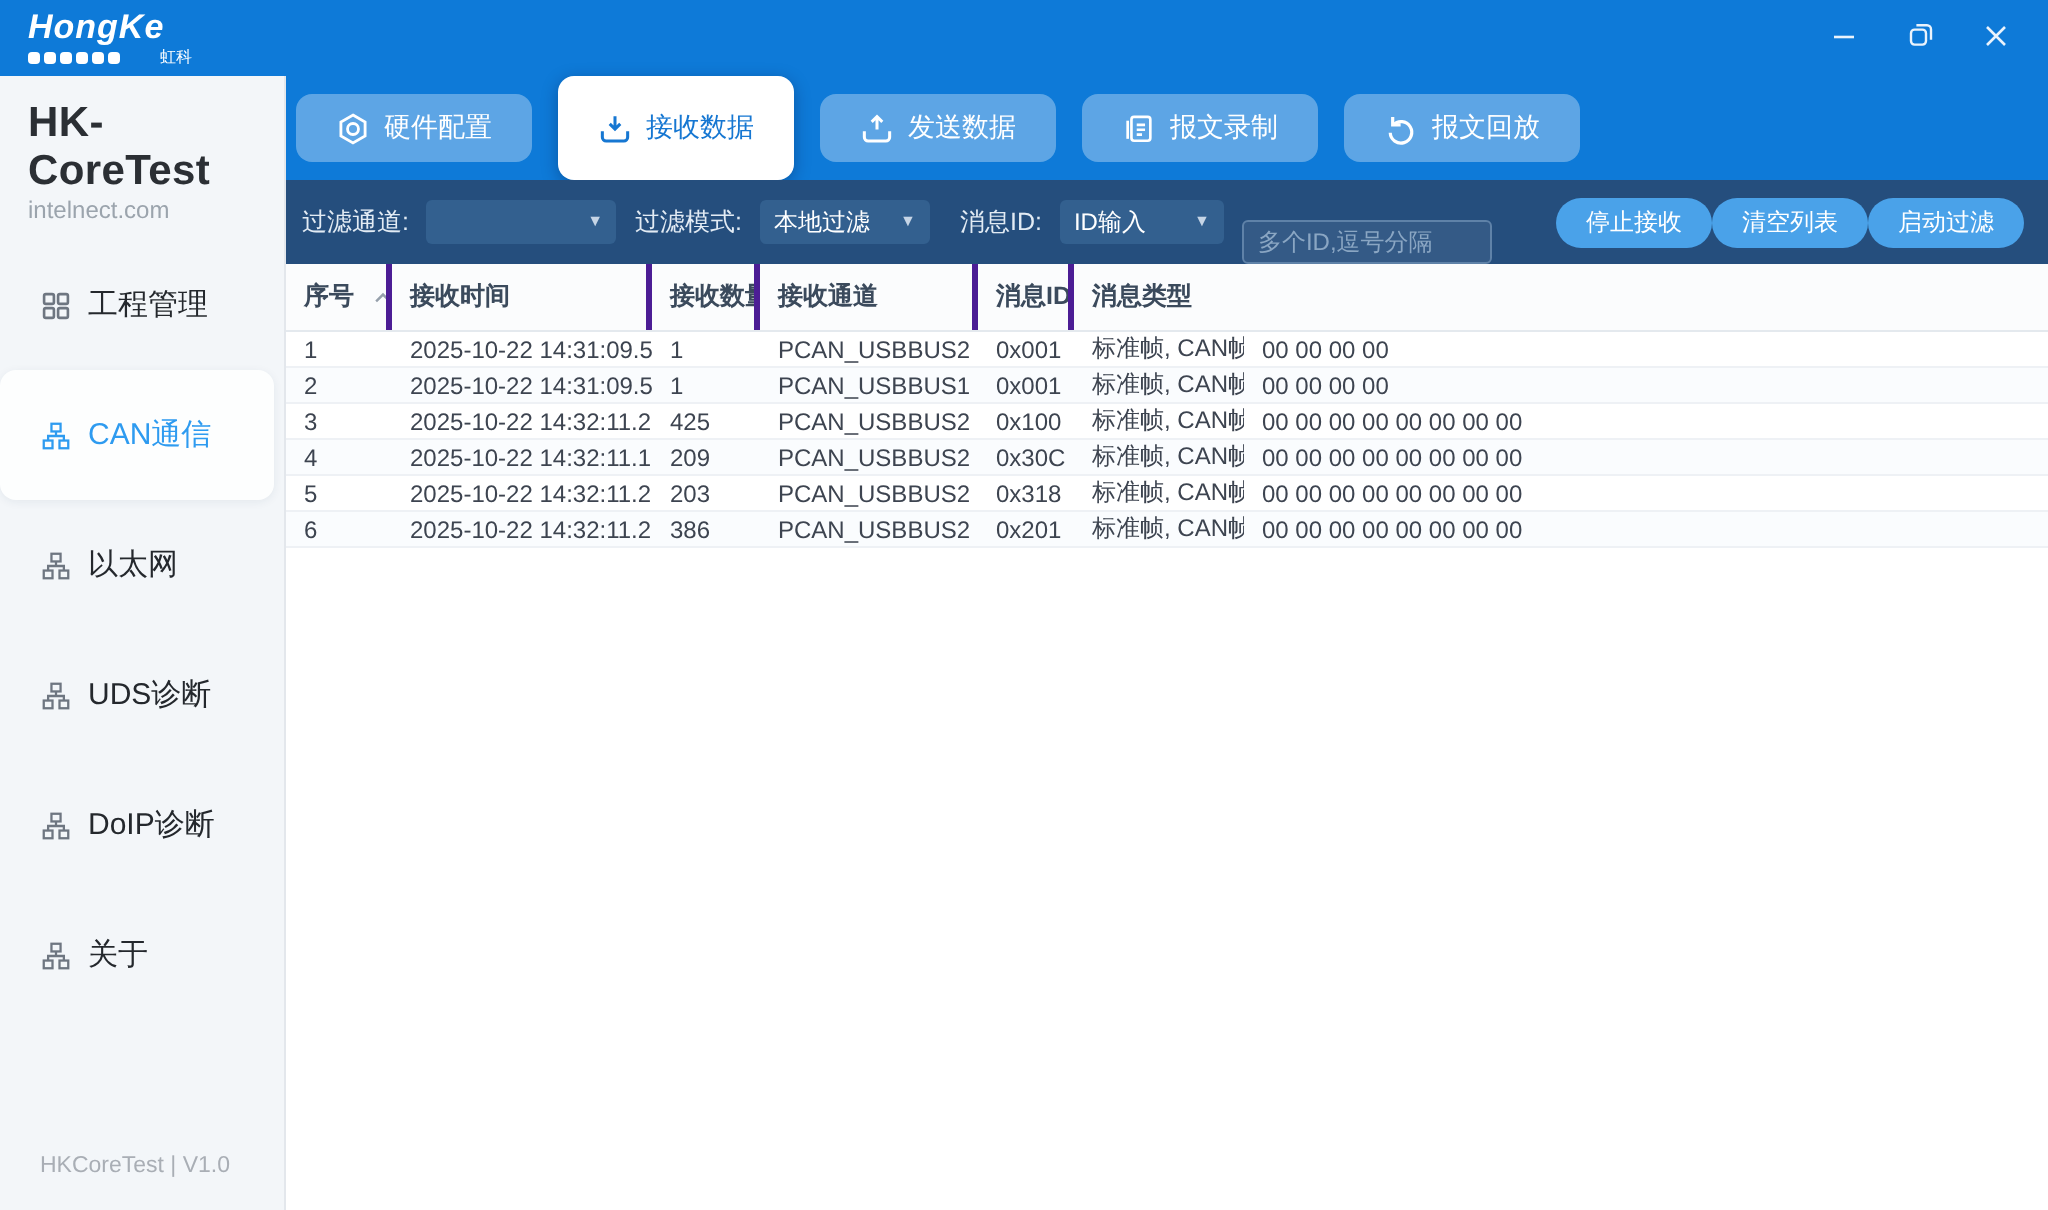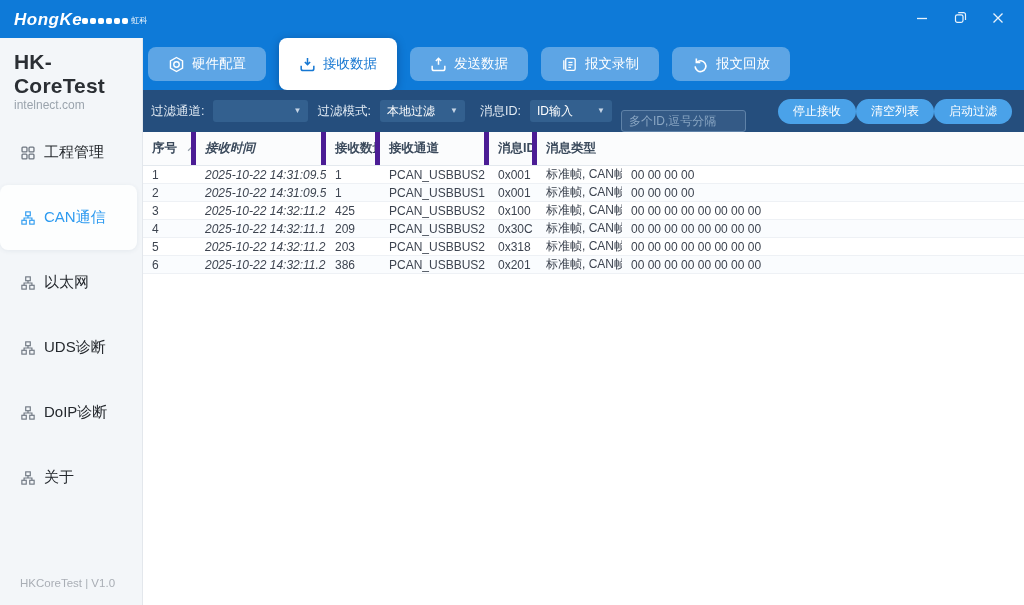--- a/index.html
+++ b/index.html
@@ -3,23 +3,23 @@
 <meta charset="utf-8">
 <style>
   * { box-sizing: border-box; margin: 0; padding: 0; }
   html,body { width:1024px; height:605px; overflow:hidden;
     font-family:"Liberation Sans","DejaVu Sans",sans-serif; }
   .window { width:1024px; height:605px; display:flex; flex-direction:column; background:#fff; }
 
   
   .titlebar { flex:0 0 38px; background:#0e7ad8; display:flex; align-items:center;
     justify-content:space-between; padding:0 12px 0 14px; }
-  .logo { display:flex; flex-direction:row; line-height:1; }
+  .logo { display:flex; flex-direction:column; line-height:1; }
   .logo-text { color:#fff; font-size:17px; font-weight:bold; font-style:italic; letter-spacing:.5px; }
-  .logo-sub { display:flex; align-items:center; gap:3px; margin-top:3px; }
+  .logo-sub { display:flex; align-items:center; gap:20px; margin-top:3px; }
   .logo-dots { display:flex; gap:2px; }
   .logo-dots i { width:6px; height:6px; background:#fff; border-radius:2px; display:block; }
   .logo-cn { color:#fff; font-size:8px; }
   .win-controls { display:flex; align-items:center; gap:10px; }
   .win-btn { width:28px; height:26px; display:flex; align-items:center; justify-content:center;
     background:transparent; border:none; cursor:pointer; color:#eaf3fc; }
 
   
   .app-body { flex:1; display:flex; min-height:0; }
 
@@ -66,23 +66,23 @@
   .pill-group { margin-left:auto; display:flex; gap:0; }
   .pill-btn { height:25px; border:none; border-radius:13px; background:#4aa2e9; color:#fff;
     font-size:12px; padding:0 15px; cursor:pointer; font-family:inherit; white-space:nowrap; }
 
   
   .table-wrap { flex:1; background:#fff; display:flex; flex-direction:column; overflow:hidden; }
   .t-header { display:flex; flex:0 0 34px; align-items:center; background:#fbfcfd;
     border-bottom:1px solid #e4e9ee; font-size:12.5px; color:#3b4a5c; font-weight:600; }
   .t-cell { padding-left:9px; display:flex; align-items:center; height:100%;
     white-space:nowrap; overflow:hidden; }
-  .t-header .t-cell { border-right:5px solid #4c1d95; }
+  .t-header .t-cell { border-right:3px solid #4c1d95; }
   .t-header .t-cell:last-child { border-right:none; }
-  .c0{width:53px;} .c1{width:130px;font-style:italic;} .c2{width:54px;} .c3{width:109px;}
+  .c0{width:53px;} .c1{width:130px;} .c2{width:54px;} .c3{width:109px;}
   .c4{width:48px;} .c5{width:85px;} .c6{flex:1;}
   .sort-caret { margin-left:10px; color:#96a0ab; display:flex; }
   .t-row { display:flex; flex:0 0 34px; align-items:center; font-size:12px; color:#3d4450;
     border-bottom:1px solid #eef1f5; cursor:default; }
   .t-row:nth-child(even) { background:#fafcfe; }
 
   
   .statusbar { flex:0 0 17px; background:#fafafa; border-top:1px solid #e2e2e2;
     display:flex; align-items:center; justify-content:space-between; padding:0 5px;
     font-size:11px; color:#1d1d1d; }

